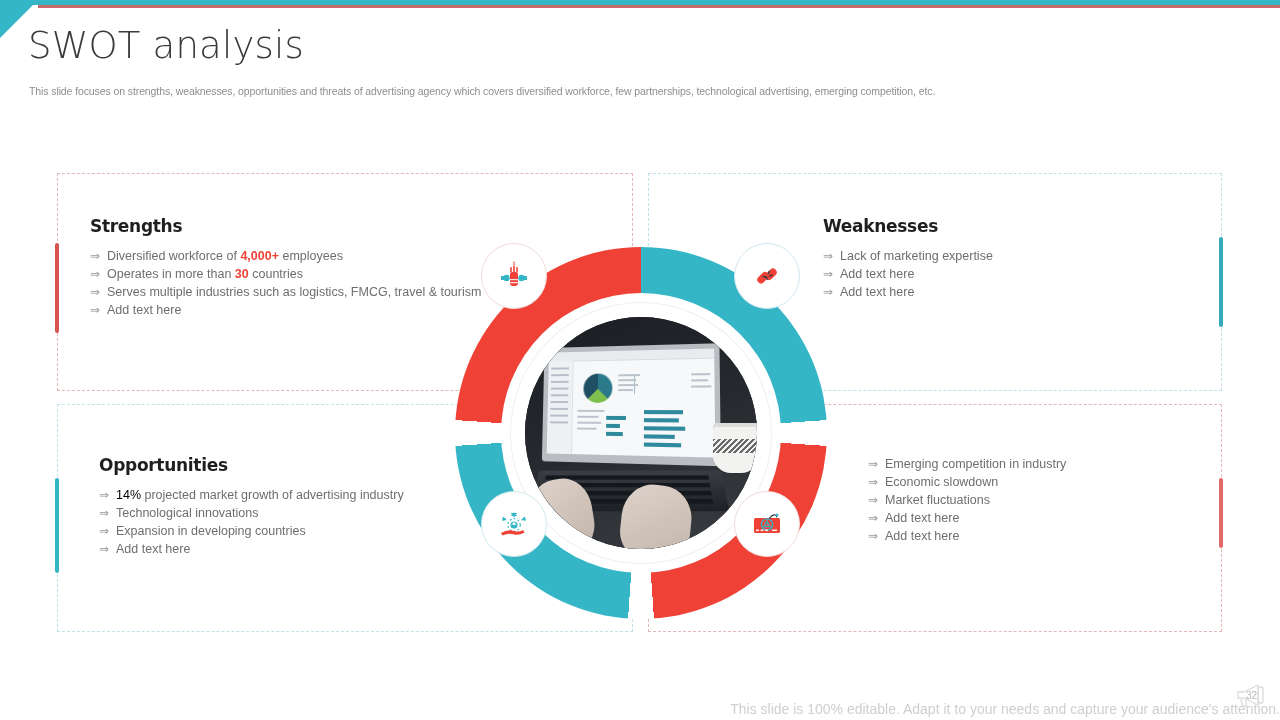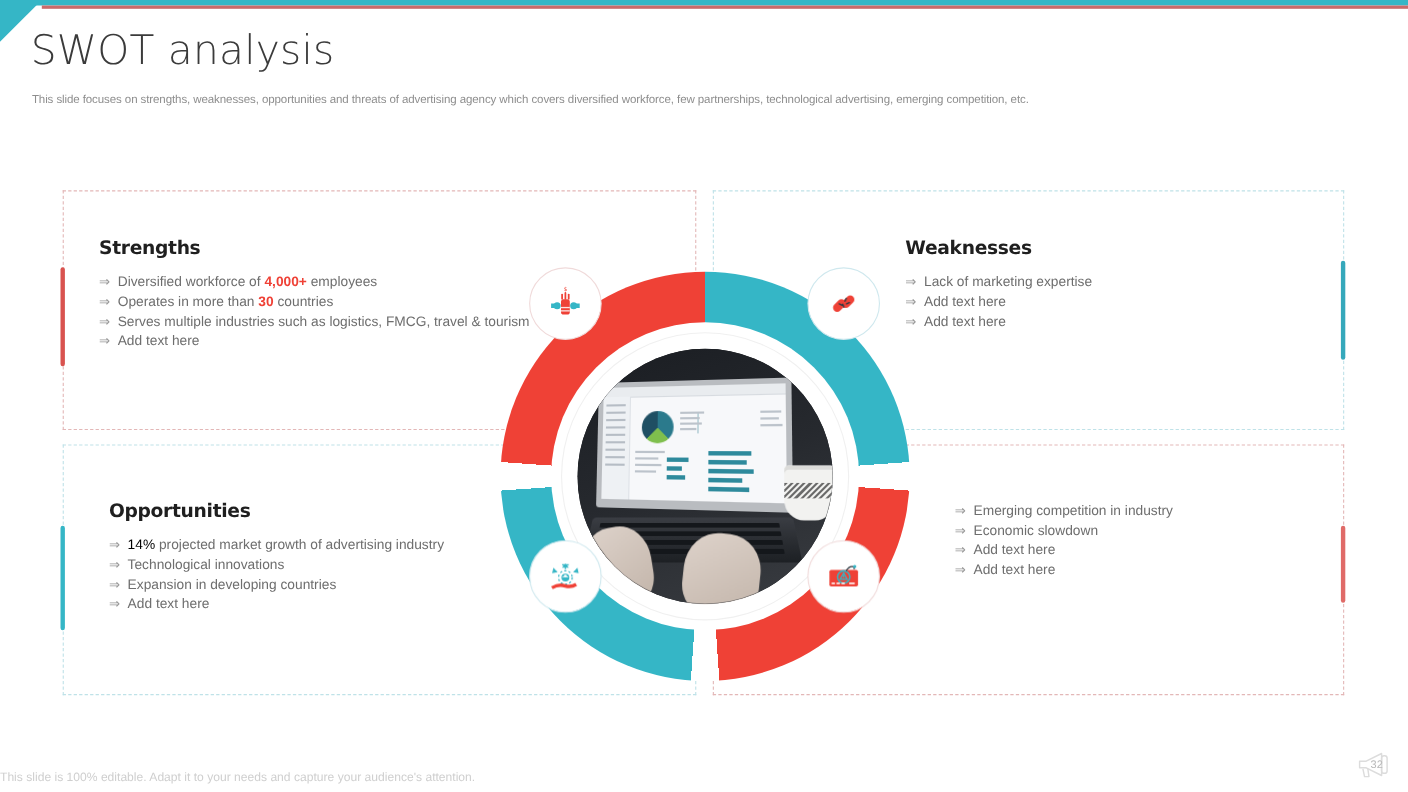--- a/index.html
+++ b/index.html
@@ -288,31 +288,31 @@
   .badge-weaknesses    { left: 734px; top: 243px; }
   .badge-opportunities { left: 481px; top: 491px; }
   .badge-threats       { left: 734px; top: 491px; }
   .badge svg { display: block; }
 
   
   .footer-note {
     position: absolute;
     left: 0; top: 701px;
     width: 1280px;
-    text-align: left;
-    font-size: 11px;
+    text-align: right;
+    font-size: 14px;
     color: #cfcfcf;
   }
   .page-badge {
     position: absolute;
     right: 6px; bottom: 6px;
     width: 46px; height: 34px;
     display: flex;
     align-items: center;
-    justify-content: flex-start;
+    justify-content: flex-end;
   }
   .page-num {
     position: absolute;
     left: 18px; top: 10px;
     font-size: 10px;
     color: #b9b9b9;
     font-family: "Liberation Sans", sans-serif;
   }
 </style>
 </head>
@@ -361,20 +361,21 @@
       <li>Technological innovations</li>
       <li>Expansion in developing countries</li>
       <li>Add text here</li>
     </ul>
 </div>
 
 <div class="panel-inner inner-threats">
   <ul class="bullets">
       <li>Emerging competition in industry</li>
       <li>Economic slowdown</li>
+      <li>Market fluctuations</li>
       <li>Add text here</li>
       <li>Add text here</li>
     </ul>
 </div>
 
 <div class="ring-wrap">
   <div class="donut"></div>
   <div class="donut-hole"></div>
   <div class="photo-ring"></div>
   <div class="photo-circle">

